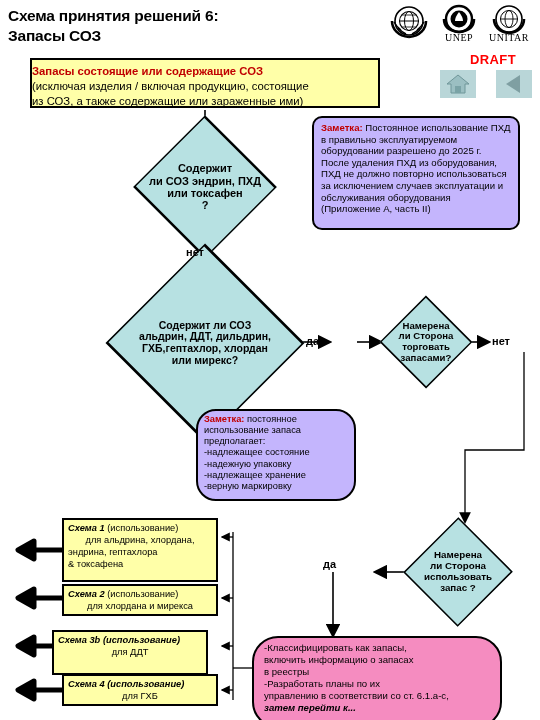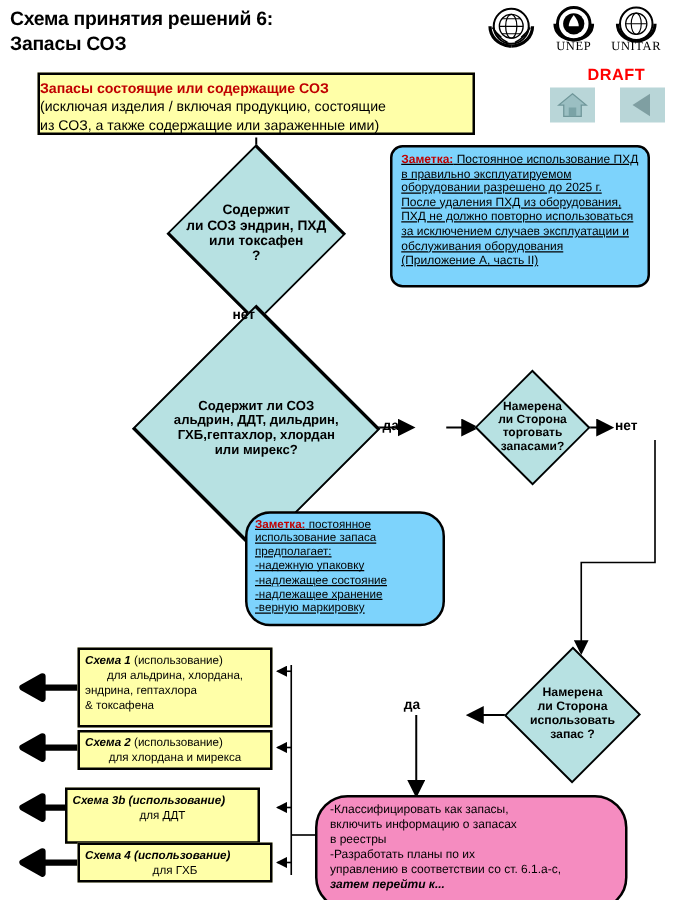--- a/index.html
+++ b/index.html
@@ -25,21 +25,21 @@
   .box{position:absolute;box-sizing:border-box;border:2px solid #000;
        background:#ffffa8;text-align:left;}
   .diamond{position:absolute;}
   .diamond .dshape{position:absolute;inset:0;background:#b7e1e2;
        border:2px solid #000;box-sizing:border-box;
        transform:rotate(45deg);}
   .diamond .dtext{position:absolute;inset:0;display:flex;align-items:center;
        justify-content:center;text-align:center;font-weight:bold;
        line-height:1.12;z-index:2;}
   .note{position:absolute;box-sizing:border-box;border:2px solid #000;
-        background:#7dd3fc;border-radius:10px;text-align:left;text-decoration:underline;}
+        background:#c4b5fd;border-radius:10px;text-align:left;}
   .pink{position:absolute;box-sizing:border-box;border:2px solid #000;
         background:#f58cc0;border-radius:26px;text-align:left;}
 
   
   .red{color:#c00000;font-weight:bold;}
   .ital{font-style:italic;font-weight:bold;}
   .lbl{position:absolute;font-size:11px;font-weight:bold;}
 
   
   .lines{position:absolute;left:0;top:0;width:540px;height:720px;
@@ -181,22 +181,22 @@
 запас ?</div>
   </div>
 
   <div class="lbl" style="left:186px;top:246px;">нет</div>
   <div class="lbl" style="left:306px;top:335px;">да</div>
   <div class="lbl" style="left:492px;top:335px;">нет</div>
   <div class="lbl" style="left:323px;top:558px;">да</div>
 
   <div class="note" style="left:196px;top:409px;width:160px;height:92px;padding:3px 6px;font-size:9.3px;line-height:1.2;border-radius:20px;">
     <span class="red">Заметка:</span><span> постоянное использование запаса предполагает:</span>
+    <div>-надлежащее состояние</div>
     <div>-надежную упаковку</div>
-    <div>-надлежащее состояние</div>
     <div>-надлежащее хранение</div>
     <div>-верную маркировку</div>
   </div>
 
   <div class="box" style="left:62px;top:518px;width:156px;height:64px;padding:3px 4px;font-size:9.3px;line-height:1.28;text-align:left;">
     <div><span class="ital">Схема 1</span><span> (использование)</span></div>
     <div style="text-align:center;">для альдрина, хлордана,</div>
     <div>эндрина, гептахлора</div>
     <div>&amp; токсафена</div>
   </div>

